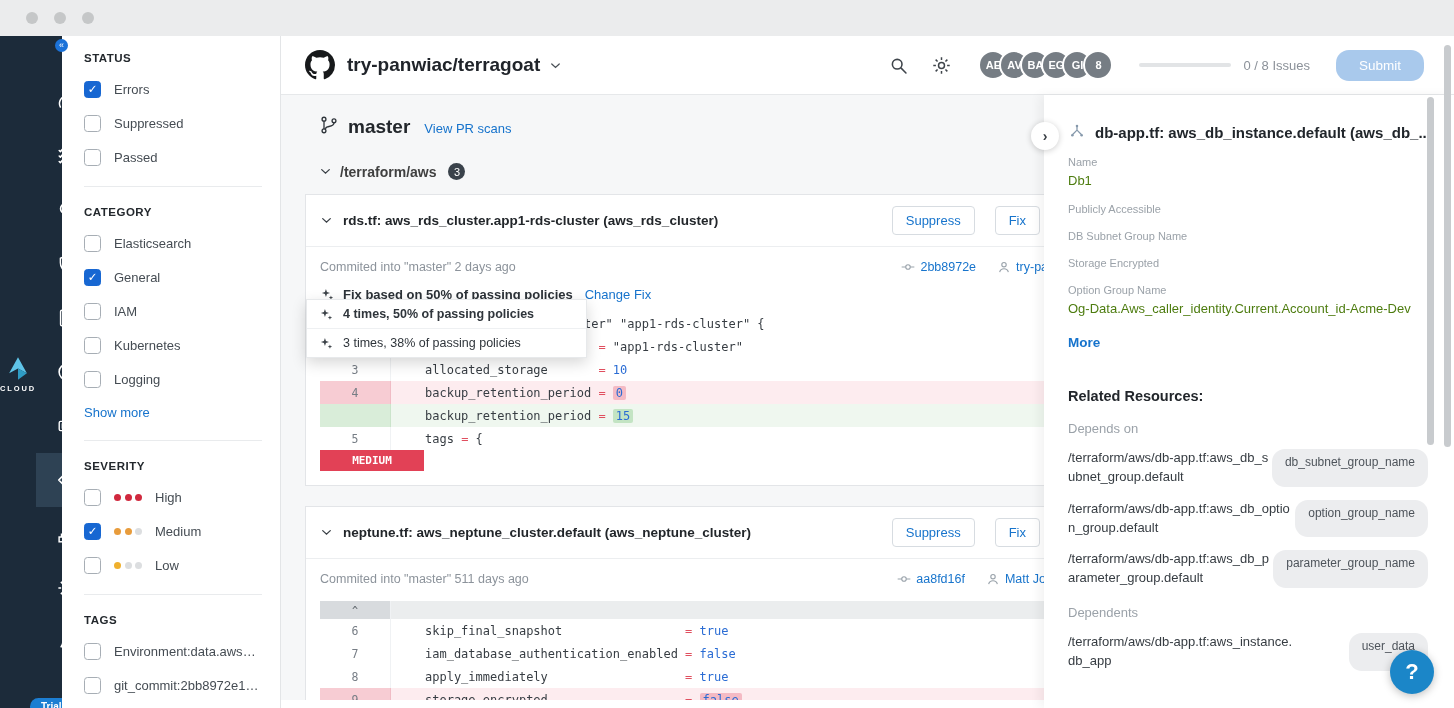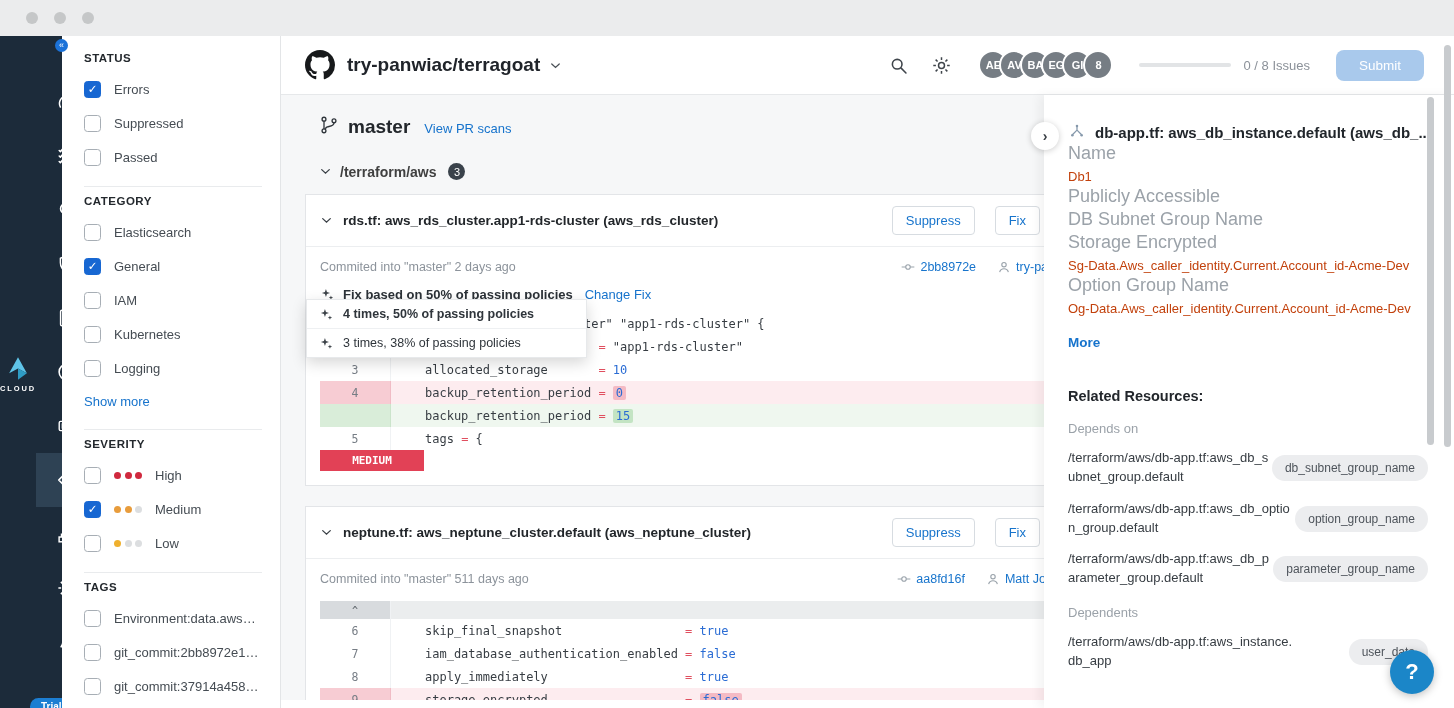--- a/index.html
+++ b/index.html
@@ -32,41 +32,41 @@
                     z-index:7;cursor:pointer}
   .ftitle{font-size:11.5px;font-weight:bold;color:#23282d;letter-spacing:.5px}
   .fopt{display:flex;align-items:center;gap:13px;margin:17px 0;cursor:pointer}
   .cb{width:17px;height:17px;border:1.5px solid #a7aeb5;border-radius:3.5px;box-sizing:border-box;
       background:#fff;color:#fff;font-size:11.5px;line-height:14px;text-align:center;flex:none}
   .cb.checked{background:#1767d2;border-color:#1767d2}
   .folab{font-size:13px;color:#454c53;white-space:nowrap;overflow:hidden;text-overflow:ellipsis}
   .dots{display:flex;gap:3.5px;flex:none}
   .dot{width:7px;height:7px;border-radius:50%}
   .fmore{color:#1673cc;font-size:13px;margin:14px 0 4px;cursor:pointer}
-  .fsection.bordered{border-top:1px solid #e9ebed;margin-top:20px;padding-top:8px}
+  .fsection.bordered{border-top:1px solid #e9ebed;margin-top:20px;padding-top:19px}
   
   .main-header{position:absolute;left:281px;top:36px;right:0;height:59px;background:#fff;
                border-bottom:1px solid #e6e8ea;display:flex;align-items:center;
                padding:0 30px 0 24px;box-sizing:border-box}
   .gh{display:flex}
   .gh svg{width:30px;height:30px}
   .repo{font-size:19px;font-weight:bold;color:#20242a;margin-left:12px;cursor:pointer}
   .repo-chev{margin-left:8px;display:flex;color:#4a5056}
   .hdr-spacer{flex:1}
   .hicon{display:flex;cursor:pointer;color:#3f454b}
   .hicon svg{width:21px;height:21px}
   .hicon + .hicon{margin-left:22px}
   #avatars{display:flex;margin-left:26px}
   .avatar{width:30px;height:30px;border-radius:50%;background:#767d84;border:2px solid #fff;
           color:#fff;font-size:11px;font-weight:bold;display:flex;align-items:center;
           justify-content:center;margin-left:-9px;box-sizing:border-box;cursor:pointer}
   .avatar:first-child{margin-left:0}
   .progress{width:92px;height:4px;border-radius:2px;background:#e2e4e6;margin-left:26px}
   .issues{font-size:13px;color:#8b9199;margin:0 4px 0 12px;white-space:nowrap}
-  .submit{background:#a9c9ec;color:#fff;border:none;border-radius:8px;font-size:13.5px;
+  .submit{background:#a9c9ec;color:#fff;border:none;border-radius:13px;font-size:13.5px;
           padding:8px 23px;margin-left:22px;font-family:inherit;cursor:pointer}
   
   .content{position:absolute;left:281px;top:95px;width:763px;bottom:8px;background:#f6f7f8;
            padding:20px 32px 0 24px;box-sizing:border-box;overflow:hidden}
   .branch-row{display:flex;align-items:center;gap:9px;margin-left:14px}
   .branch-row svg{width:20px;height:20px}
   .branch-name{font-size:19px;font-weight:bold;color:#23272c}
   .view-pr{font-size:13px;color:#1673cc;margin-left:5px;margin-top:3px;cursor:pointer}
   .folder-row{display:flex;align-items:center;gap:8px;margin:24px 0 0 14px;cursor:pointer}
   .chev{display:flex;color:#3a4046}
@@ -126,26 +126,26 @@
   
   .right-panel{position:absolute;left:1044px;top:95px;right:0;bottom:0;background:#fff;
                box-shadow:-5px 0 10px rgba(0,0,0,.05);padding:28px 26px 0 24px;box-sizing:border-box;
                overflow:hidden;z-index:4}
   .collapse-tab{position:absolute;left:1031px;top:122px;width:28px;height:28px;border-radius:50%;
                 background:#fff;box-shadow:0 1px 6px rgba(0,0,0,.2);display:flex;align-items:center;
                 justify-content:center;font-size:14px;color:#3a4046;font-weight:bold;z-index:6;cursor:pointer}
   .rp-title{display:flex;align-items:center;gap:9px;font-size:15px;font-weight:bold;color:#21262b;
             white-space:nowrap;overflow:hidden}
   .rp-title svg{width:18px;height:18px;flex:none}
-  .rp-label{font-size:18px;color:#9ba2a9;margin-top:2px}
-  .rp-value{font-size:13px;color:#c2410c;margin-top:5px}
+  .rp-label{font-size:11px;color:#9ba2a9;margin-top:15px}
+  .rp-value{font-size:13px;color:#4d7c0f;margin-top:5px}
   .rp-more{font-size:13.5px;font-weight:bold;color:#1673cc;margin-top:19px;cursor:pointer}
   .rp-h{font-size:14.5px;font-weight:bold;color:#22262b;margin-top:38px}
   .rp-sub{font-size:13px;color:#9ba2a9;margin-top:17px}
-  .rel-row{display:flex;align-items:center;justify-content:space-between;gap:2px;margin-top:13px}
+  .rel-row{display:flex;justify-content:space-between;gap:2px;margin-top:13px}
   .rel-path{font-size:13px;color:#363c42;max-width:225px;line-height:1.45;word-break:break-all}
   .pill{background:#ecedef;border-radius:13px;padding:6px 13px;font-size:12px;color:#4e545b;
         white-space:nowrap;flex:none}
   .help{position:absolute;right:20px;bottom:14px;width:44px;height:44px;border-radius:50%;
         background:#1b86c8;color:#fff;font-size:22px;font-weight:bold;display:flex;align-items:center;
         justify-content:center;box-shadow:0 2px 8px rgba(0,0,0,.25);cursor:pointer}
   
   .sb-outer{position:absolute;right:3px;top:45px;width:7px;height:402px;background:#c8cbce;
             border-radius:4px;z-index:8}
   .sb-inner{position:absolute;left:1427px;top:97px;width:7px;height:348px;background:#c8cbce;
@@ -607,21 +607,20 @@
         <circle cx="18.2" cy="16.3" r="1.7" fill="#8598ab" stroke="none"></circle>
       </svg>
     <span>db-app.tf: aws_db_instance.default (aws_db_...</span>
   </div>
   <div id="rp-fields">
       <div class="rp-label">Name</div>
       <div class="rp-value">Db1</div>
       <div class="rp-label">Publicly Accessible</div>
       <div class="rp-label">DB Subnet Group Name</div>
       <div class="rp-label">Storage Encrypted</div>
-      <div class="rp-value">Sg-Data.Aws_caller_identity.Current.Account_id-Acme-Dev</div>
       <div class="rp-label">Option Group Name</div>
       <div class="rp-value">Og-Data.Aws_caller_identity.Current.Account_id-Acme-Dev</div>
     </div>
   <div class="rp-more">More</div>
   <div class="rp-h">Related Resources:</div>
   <div class="rp-sub">Depends on</div>
   <div id="rp-depends">
       <div class="rel-row">
         <span class="rel-path">/terraform/aws/db-app.tf:aws_db_subnet_group.default</span>
         <span class="pill">db_subnet_group_name</span>

